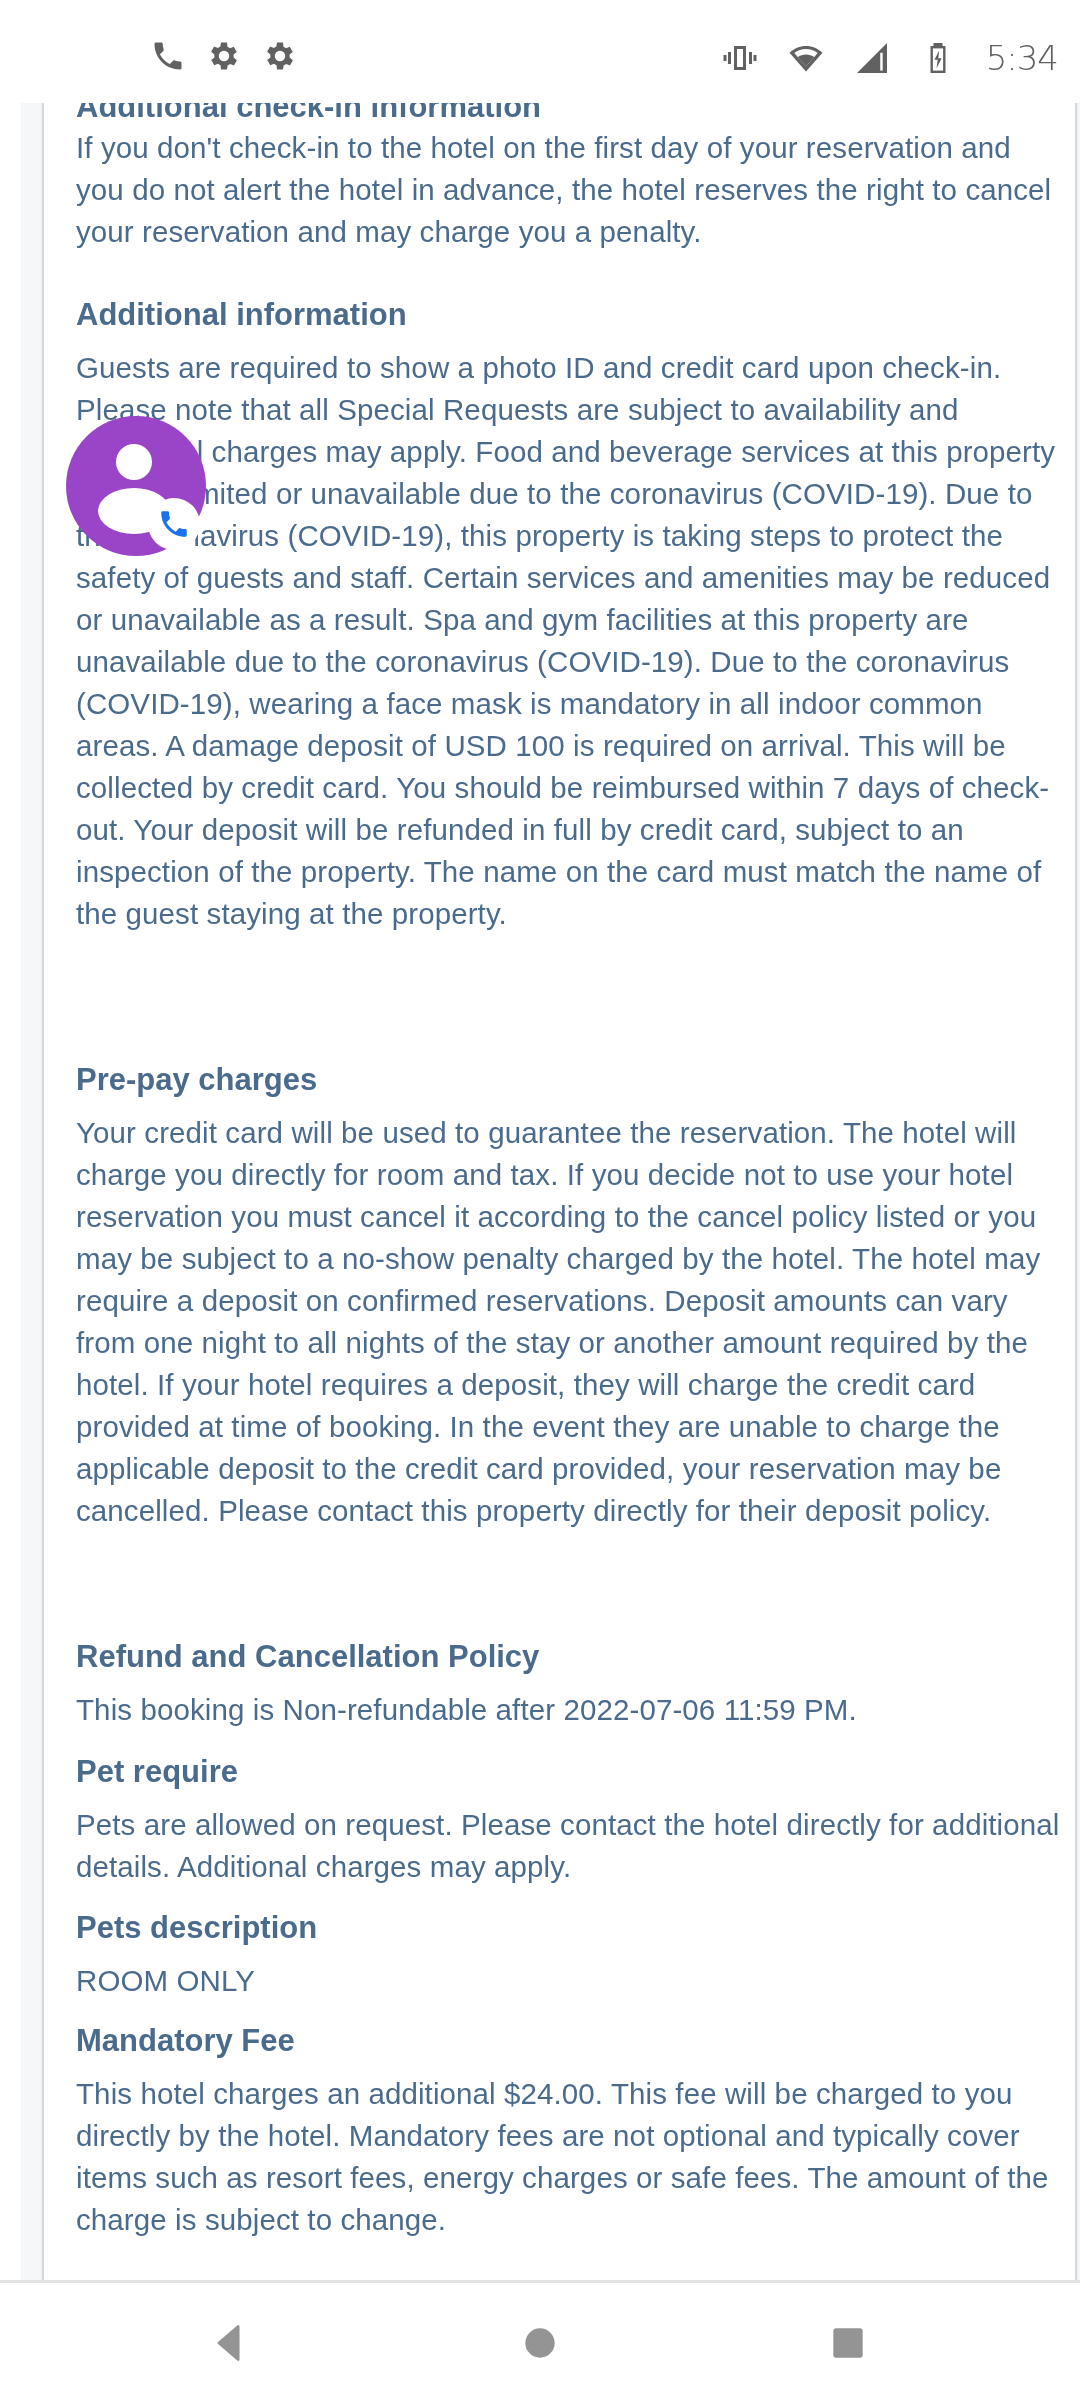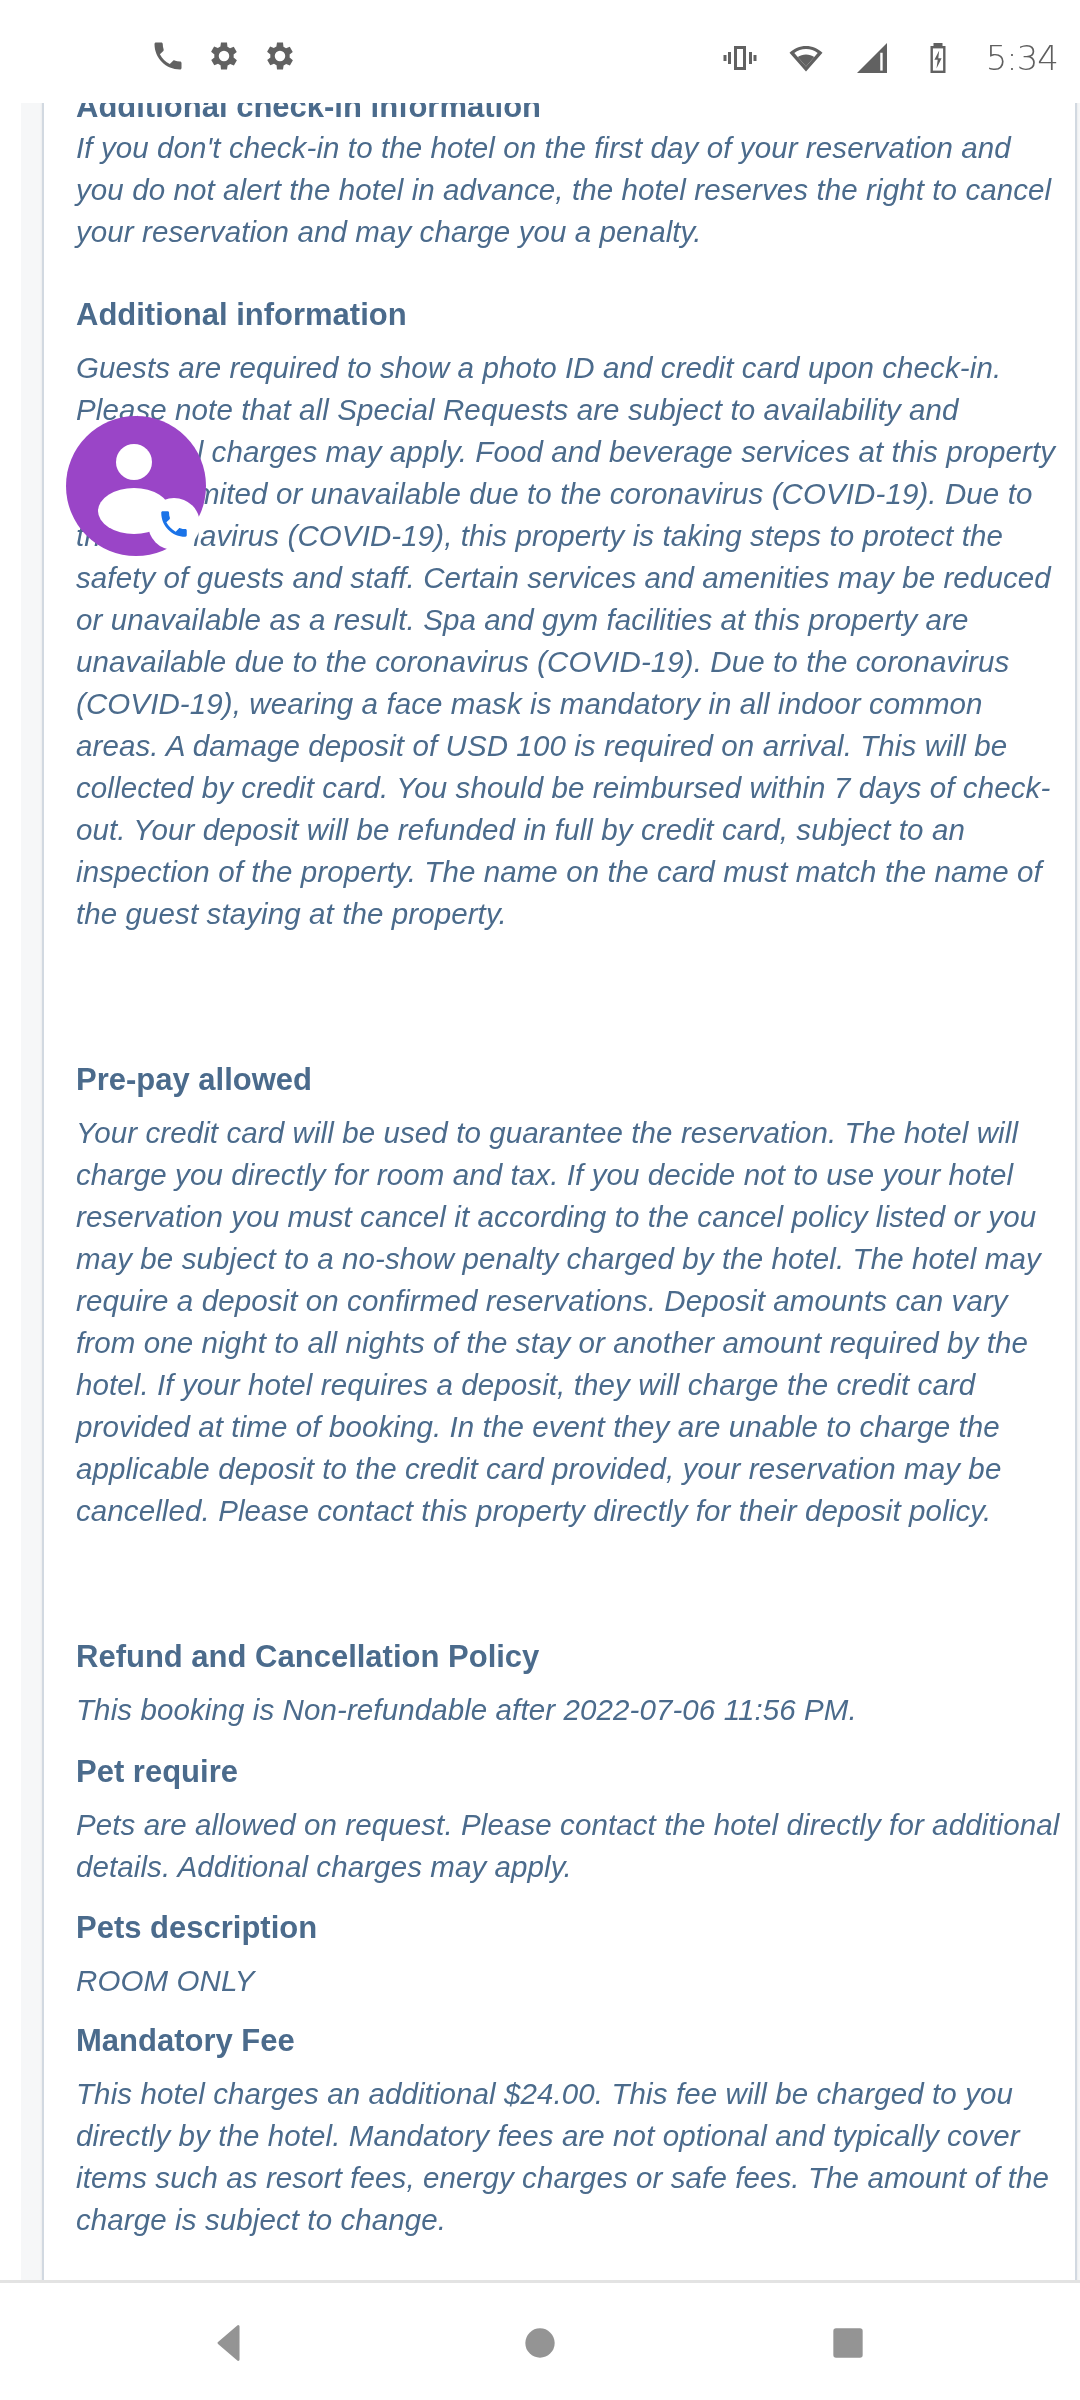--- a/index.html
+++ b/index.html
@@ -31,21 +31,21 @@
   .cut-heading {
     position:absolute; top:44px; left:0; font-size:31px; font-weight:bold; color:#4b6b8c;
     line-height:40px;
   }
   .section-heading {
     position:absolute; left:0; font-size:31px; font-weight:bold; color:#4b6b8c;
     line-height:40px; white-space:nowrap;
   }
   .para {
     position:absolute; left:0; width:990px; font-size:29.5px; color:#4b6b8c;
-    line-height:42px; letter-spacing:0.1px;font-style:italic;
+    line-height:42px; letter-spacing:0.1px;
   }
 
   .bubble {
     position:absolute; left:66px; top:416px; width:140px; height:140px;
     border-radius:50%; background:#9a45c7; z-index:4; overflow:visible;
   }
   .bubble-head { position:absolute; left:50px; top:28px; width:36px; height:36px; border-radius:50%; background:#fff; }
   .bubble-body { position:absolute; left:32px; top:72px; width:72px; height:46px; border-radius:50%; background:#fff; }
   .bubble-badge {
     position:absolute; left:82px; top:82px; width:52px; height:52px; border-radius:50%;
@@ -97,25 +97,25 @@
 <div class="page-bg">
   <div class="card">
     <div class="content">
 
       <div class="cut-heading">Additional check-in information</div>
       <div class="para" style="top:84px;">If you don't check-in to the hotel on the first day of your reservation and you do not alert the hotel in advance, the hotel reserves the right to cancel your reservation and may charge you a penalty.</div>
 
       <div class="section-heading" style="top:252px;text-align:right;">Additional information</div>
       <div class="para" style="top:304px;">Guests are required to show a photo ID and credit card upon check-in. Please note that all Special Requests are subject to availability and additional charges may apply. Food and beverage services at this property may be limited or unavailable due to the coronavirus (COVID-19). Due to the coronavirus (COVID-19), this property is taking steps to protect the safety of guests and staff. Certain services and amenities may be reduced or unavailable as a result. Spa and gym facilities at this property are unavailable due to the coronavirus (COVID-19). Due to the coronavirus (COVID-19), wearing a face mask is mandatory in all indoor common areas. A damage deposit of USD 100 is required on arrival. This will be collected by credit card. You should be reimbursed within 7 days of check-out. Your deposit will be refunded in full by credit card, subject to an inspection of the property. The name on the card must match the name of the guest staying at the property.</div>
 
-      <div class="section-heading" style="top:1017px;">Pre-pay allowed</div>
+      <div class="section-heading" style="top:1017px;">Pre-pay charges</div>
       <div class="para" style="top:1069px;">Your credit card will be used to guarantee the reservation. The hotel will charge you directly for room and tax. If you decide not to use your hotel reservation you must cancel it according to the cancel policy listed or you may be subject to a no-show penalty charged by the hotel. The hotel may require a deposit on confirmed reservations. Deposit amounts can vary from one night to all nights of the stay or another amount required by the hotel. If your hotel requires a deposit, they will charge the credit card provided at time of booking. In the event they are unable to charge the applicable deposit to the credit card provided, your reservation may be cancelled. Please contact this property directly for their deposit policy.</div>
 
       <div class="section-heading" style="top:1594px;">Refund and Cancellation Policy</div>
-      <div class="para" style="top:1646px;">This booking is Non-refundable after 2022-07-06 11:56 PM.</div>
+      <div class="para" style="top:1646px;">This booking is Non-refundable after 2022-07-06 11:59 PM.</div>
 
       <div class="section-heading" style="top:1709px;">Pet require</div>
       <div class="para" style="top:1761px;">Pets are allowed on request. Please contact the hotel directly for additional details. Additional charges may apply.</div>
 
       <div class="section-heading" style="top:1865px;">Pets description</div>
       <div class="para" style="top:1917px;">ROOM ONLY</div>
 
       <div class="section-heading" style="top:1978px;">Mandatory Fee</div>
       <div class="para" style="top:2030px;">This hotel charges an additional $24.00. This fee will be charged to you directly by the hotel. Mandatory fees are not optional and typically cover items such as resort fees, energy charges or safe fees. The amount of the charge is subject to change.</div>
 

